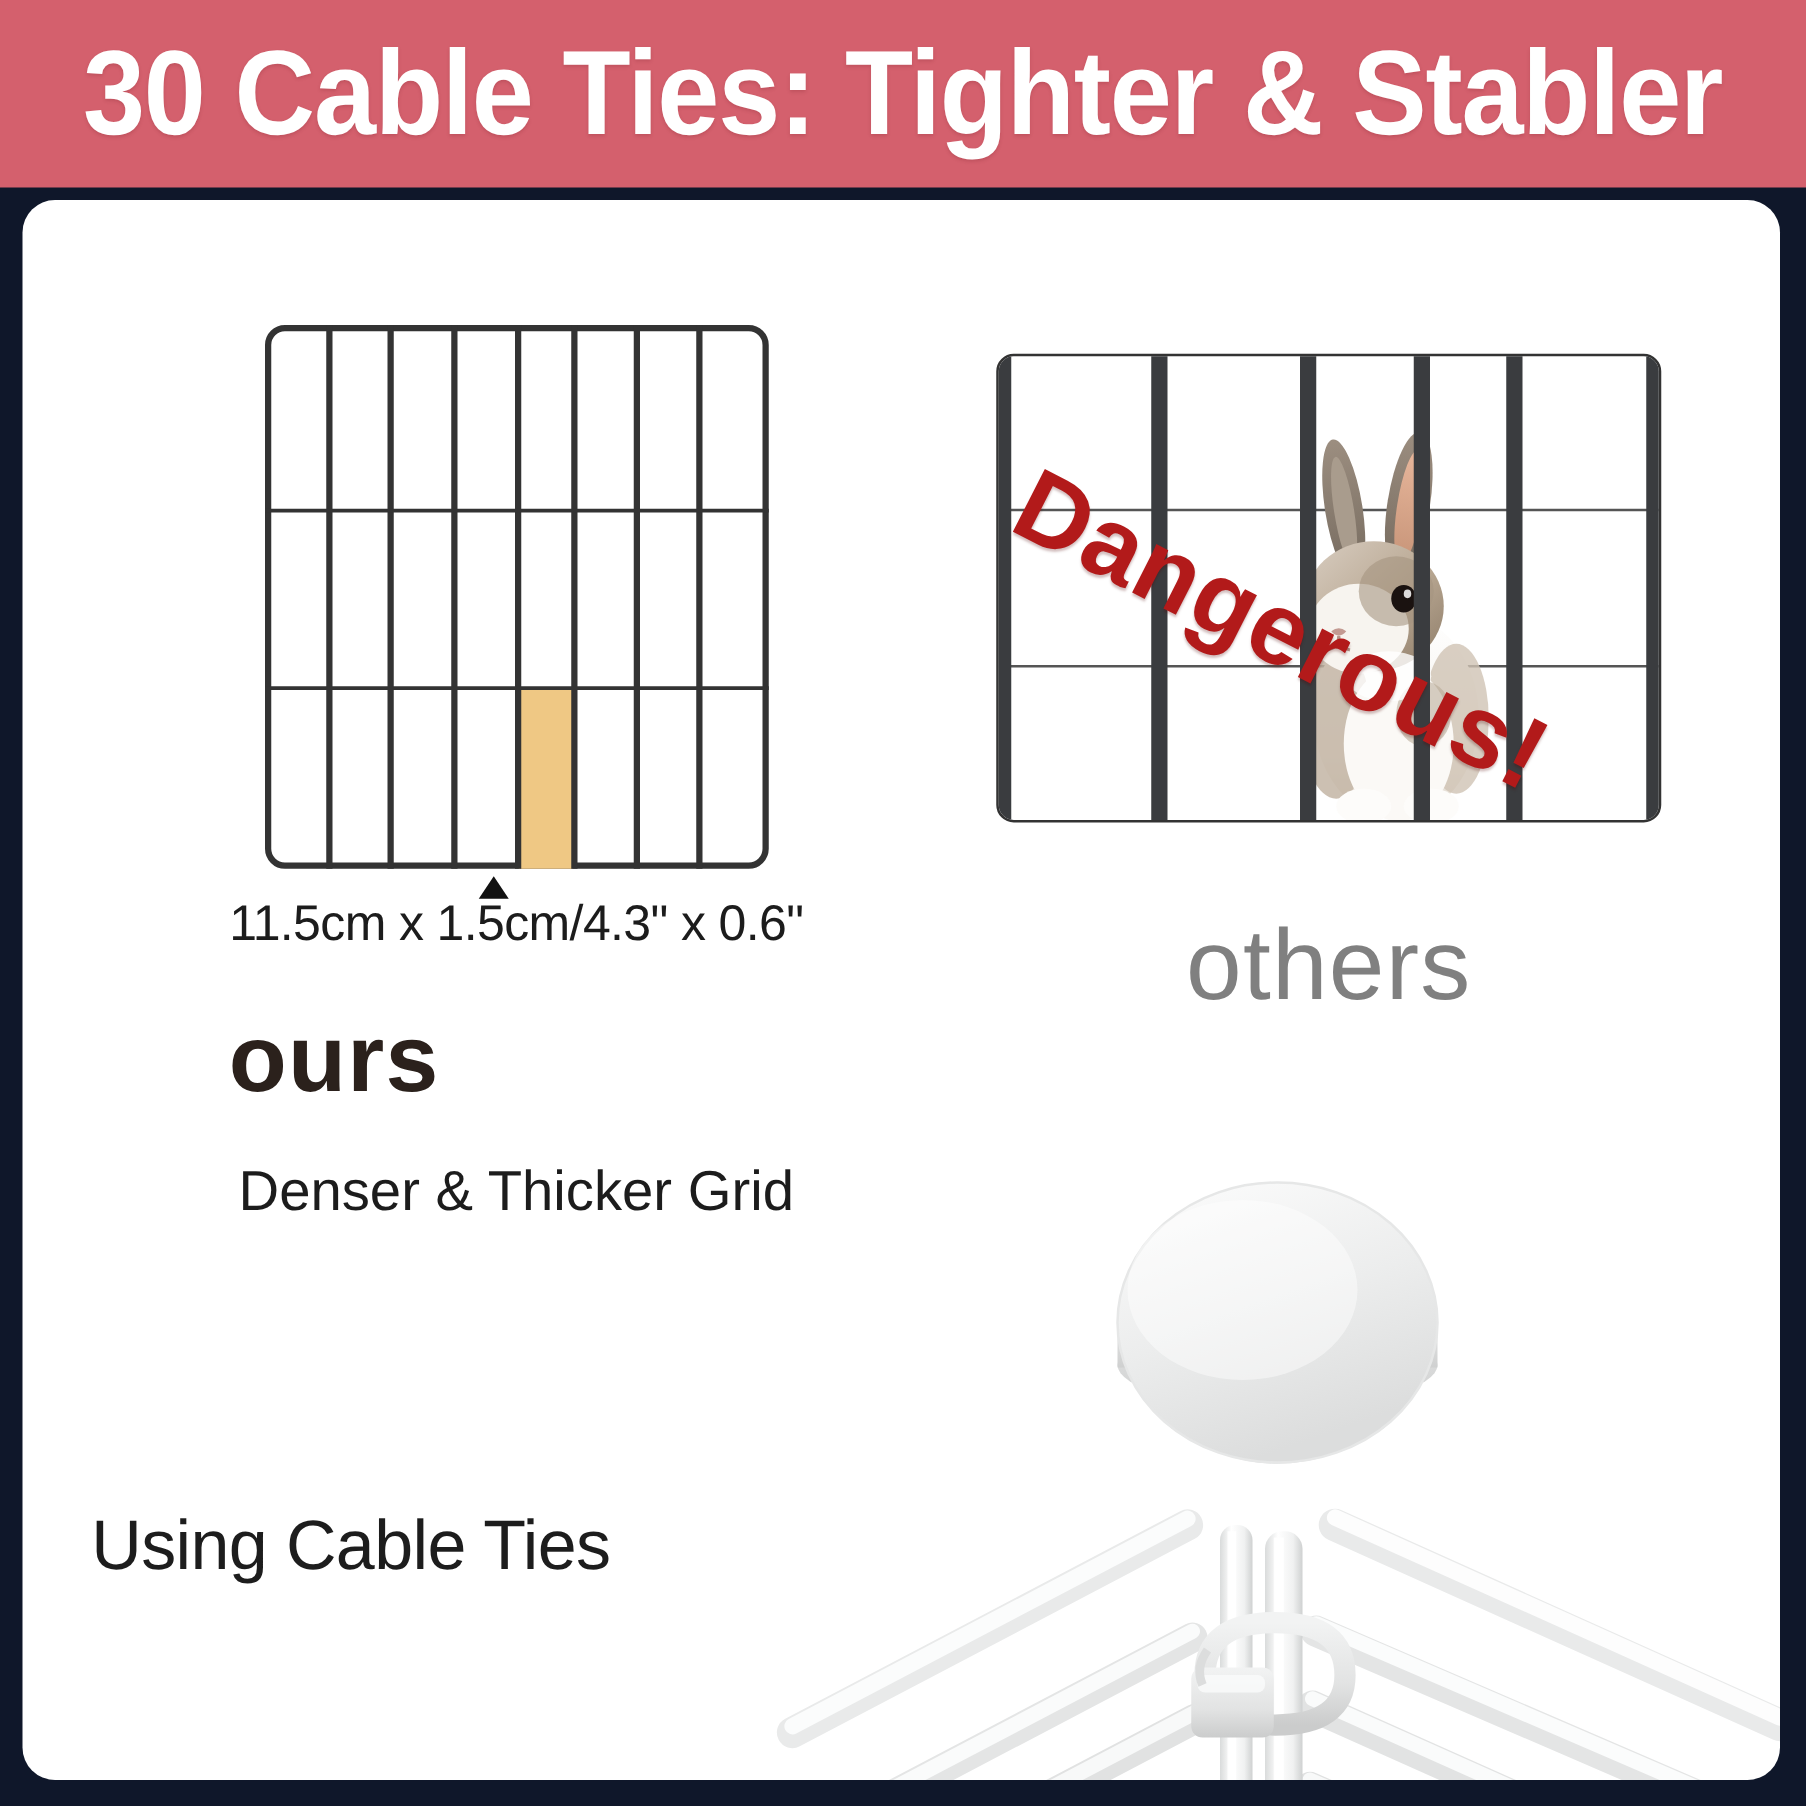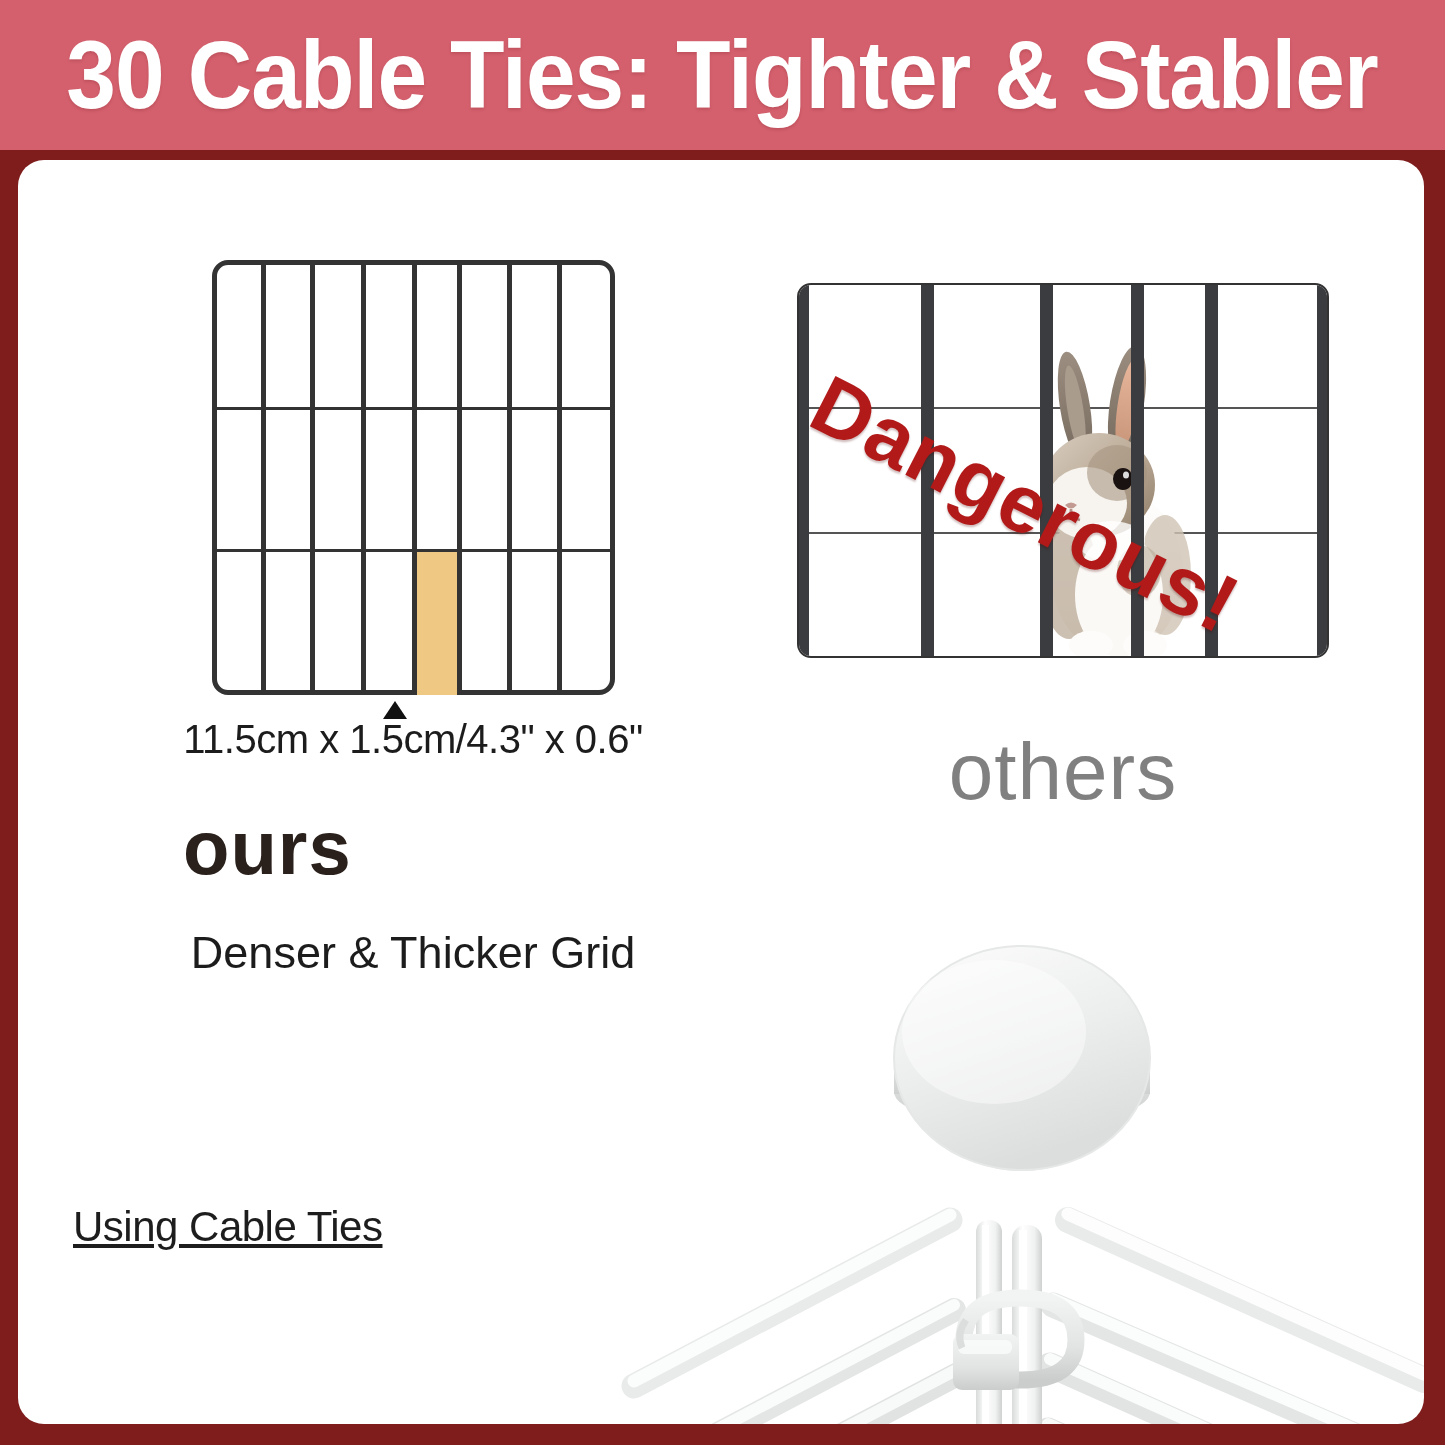--- a/index.html
+++ b/index.html
@@ -5,21 +5,21 @@
   html, body {
     margin: 0;
     padding: 0;
     background: #ffffff;
   }
   #page {
     position: relative;
     width: 1445px;
     height: 1445px;
     overflow: hidden;
-    background: #7f1d1d;
+    background: #0f172a;
     font-family: "Liberation Sans", sans-serif;
   }
 
   
   #banner {
     position: absolute;
     left: 0; top: 0;
     width: 1445px;
     height: 150px;
     background: #d4606d;
@@ -181,25 +181,24 @@
     font-weight: normal;
     color: #808080;
     letter-spacing: 1px;
   }
 
   
   #bottom-caption {
     position: absolute;
     left: 55px;
     top: 1040px;
-    font-size: 42px;
+    font-size: 56px;
     line-height: 1.30;
     color: #1d1d1d;
     letter-spacing: -0.5px;
-    text-decoration: underline;
   }
 
   
   #cage-photo {
     position: absolute;
     left: 580px;
     top: 760px;
     width: 826px;
     height: 504px;
     overflow: hidden;

